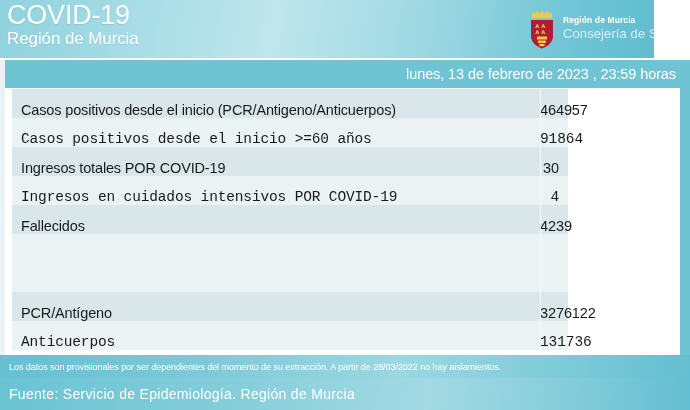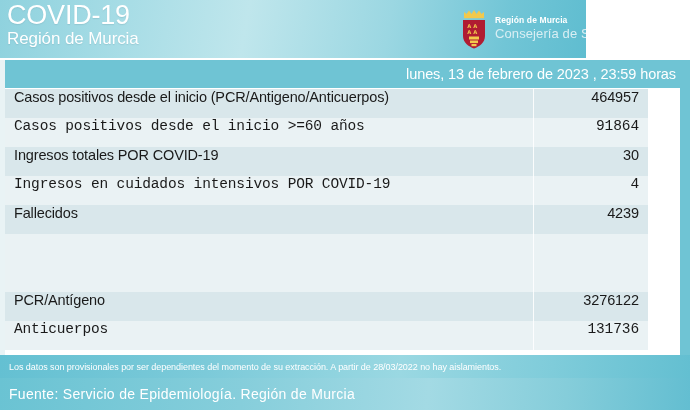--- a/index.html
+++ b/index.html
@@ -16,21 +16,21 @@
     position: relative;
     width: 690px;
     height: 410px;
     background: #ffffff;
   }
 
   
   .header {
     position: absolute;
     left: 0; top: 0;
-    width: 586px; height: 58px;
+    width: 654px; height: 58px;
     background: linear-gradient(100deg,
         #8fd2de 0%,
         #a8dde6 22%,
         #bfe6ec 42%,
         #9bd7e2 66%,
         #71c5d6 86%,
         #5fbdd0 100%);
     overflow: hidden;
   }
   .header-titles {
@@ -104,23 +104,24 @@
 
   
   .table {
     position: absolute;
     left: 5px; top: 89px;
     width: 680px;
   }
   .row {
     position: relative;
     display: flex;
-    align-items: flex-start;
+    align-items: flex-end;
     height: 29px;
-    width: 643px;
+    width: 556px;
+    margin-left: 7px;
   }
   .row.dark  { background: #d9e7eb; }
   .row.light { background: #eaf2f4; font-family: Liberation Mono, monospace; }
 
   .cell-label {
     flex: 0 0 528px;
     padding-left: 9px;
     font-size: 14.5px;
     color: #1a1a1a;
     letter-spacing: -0.15px;

